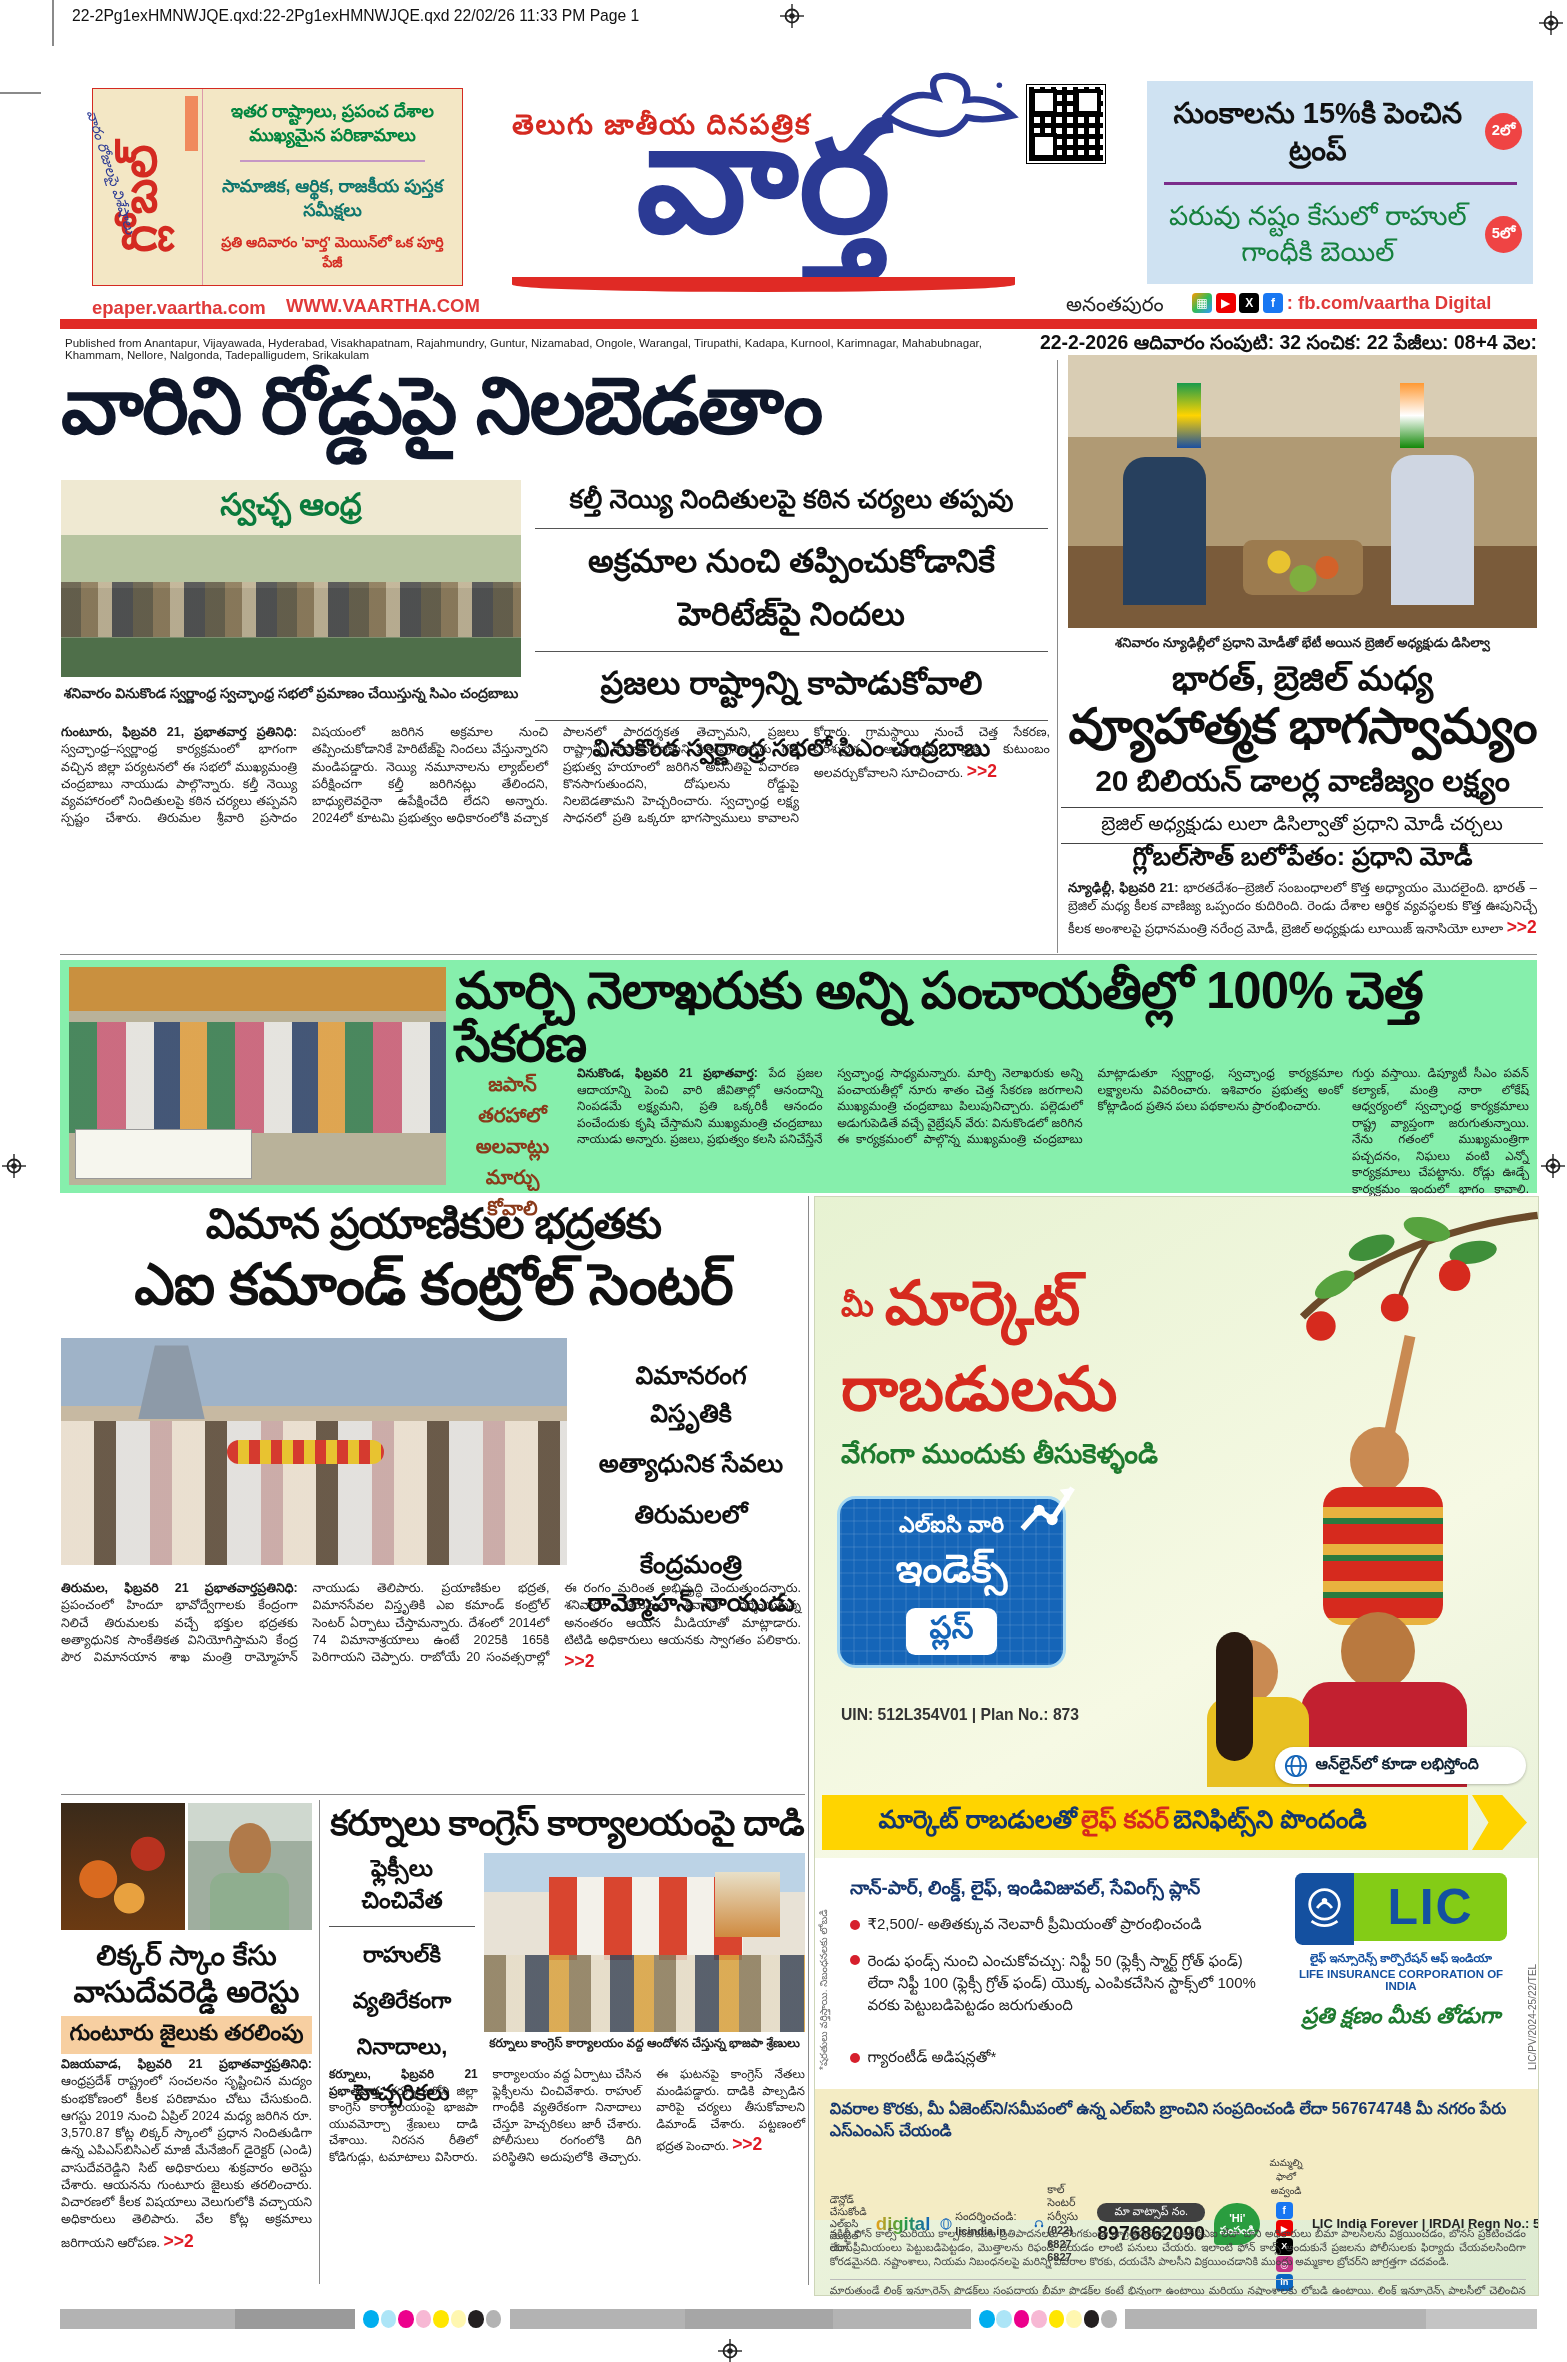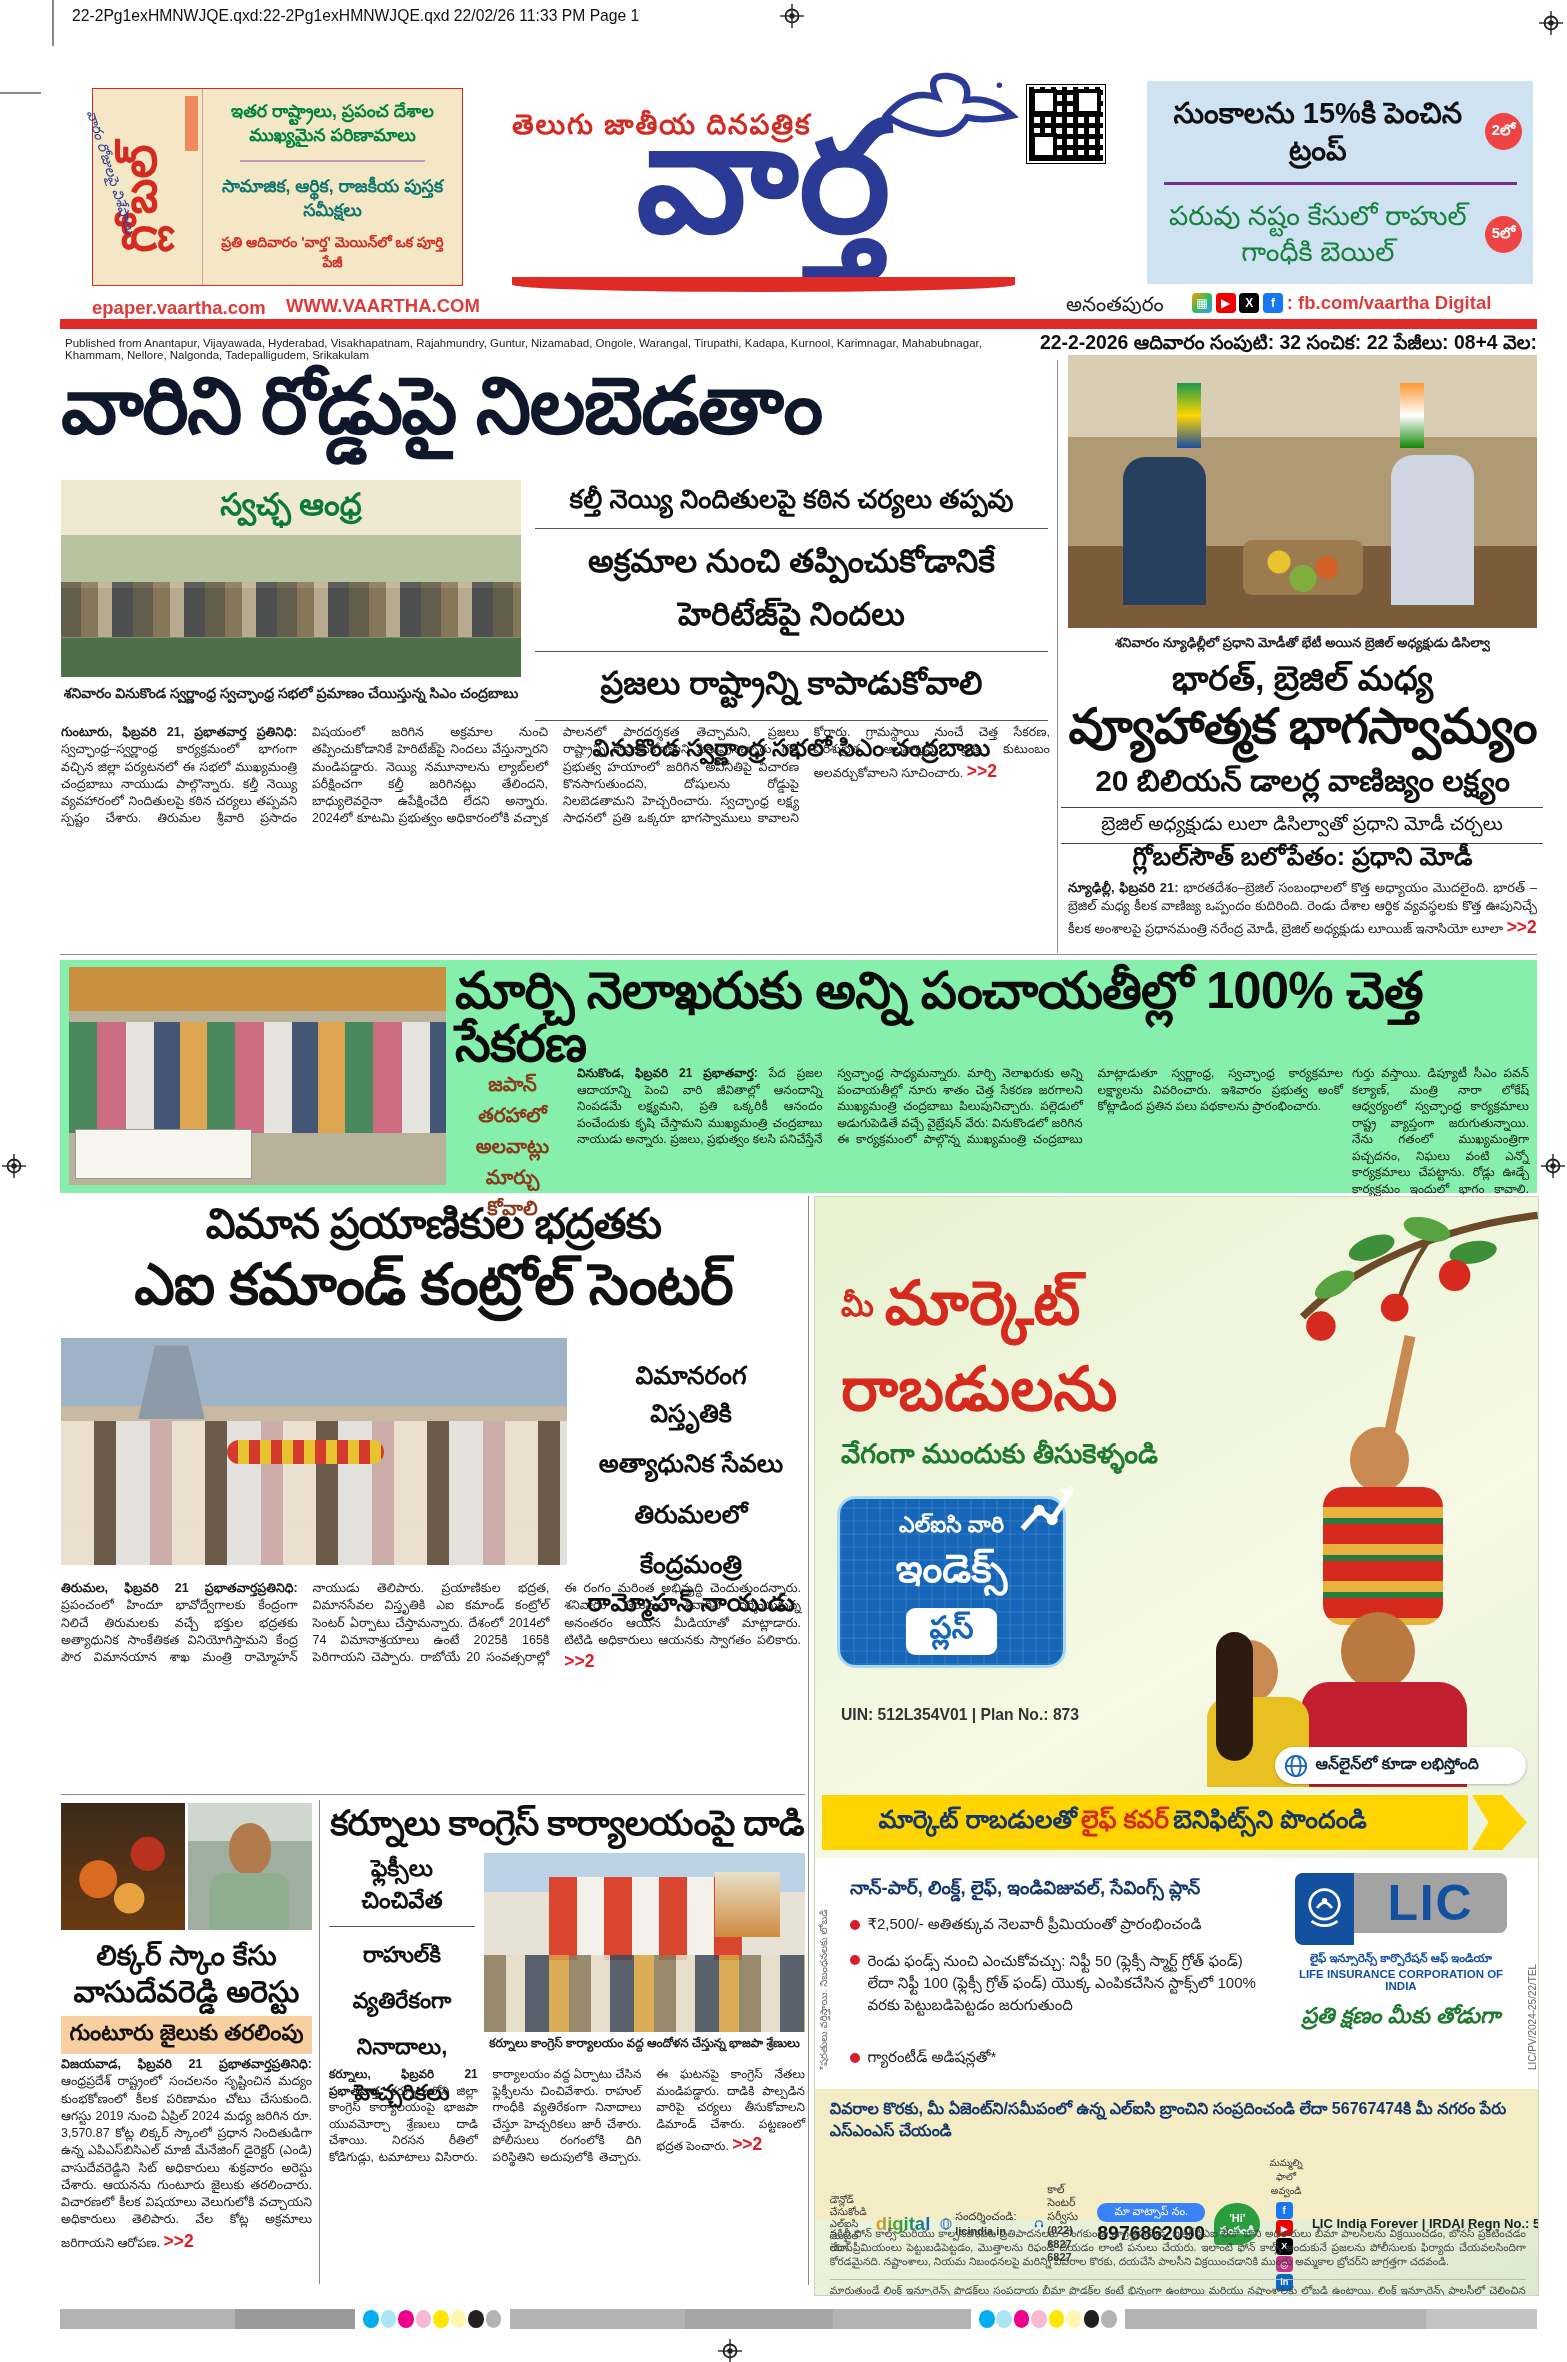--- a/index.html
+++ b/index.html
@@ -319,21 +319,21 @@
     <div class="abs" style="left:480px;top:14.8px;width:212px;">
       <div style="display:flex;">
         <div style="width:59px;height:72px;background:#1450a0;border-radius:7.4px 0 0 7.4px;display:flex;align-items:center;justify-content:center;">
           <svg width="41" height="50" viewBox="0 0 44 54">
               <circle cx="22" cy="22" r="16" fill="none" stroke="#fff" stroke-width="3"></circle>
               <path d="M14 26 Q22 14 30 26" stroke="#fff" stroke-width="3" fill="none"></path>
               <circle cx="22" cy="18" r="3" fill="#fff"></circle>
               <path d="M8 40 Q22 50 36 40" stroke="#fff" stroke-width="3" fill="none"></path>
             </svg>
         </div>
-        <div style="flex:1;height:60px;background:#a3a3a3;border-radius:0 7.4px 7.4px 0;color:#1450a0;font-size:50px;font-weight:900;display:flex;align-items:center;justify-content:center;letter-spacing:1.8px;">LIC</div>
+        <div style="flex:1;height:68px;background:#84cc16;border-radius:0 7.4px 7.4px 0;color:#1450a0;font-size:50px;font-weight:900;display:flex;align-items:center;justify-content:center;letter-spacing:1.8px;">LIC</div>
       </div>
       <div style="font-size:11.5px;color:#1450a0;font-weight:bold;margin-top:7.4px;text-align:center;">లైఫ్ ఇన్సూరెన్స్ కార్పొరేషన్ ఆఫ్ ఇండియా</div>
       <div style="font-size:11.5px;color:#1450a0;font-weight:bold;text-align:center;">LIFE INSURANCE CORPORATION OF INDIA</div>
       <div style="font-size:22px;color:#1e7a2e;font-weight:bold;font-style:italic;margin-top:11px;text-align:center;">ప్రతి క్షణం మీకు తోడుగా</div>
     </div>
     <div class="vtext abs" style="right:1.8px;top:9.2px;height:203px;">LIC/PV/2024-25/22/TEL</div>
     <div class="vtext abs" style="left:1.8px;top:9.2px;height:203px;">*షరతులు వర్తిస్తాయి. నిబంధనలకు లోబడి</div>
   </div>
 
   <div class="abs" style="left:0;top:892px;width:725px;height:131px;background:#f4ecc4;padding:11px 14.8px;box-sizing:border-box;">
@@ -353,21 +353,21 @@
       </div>
       <div style="display:flex;align-items:center;gap:3.7px;">
         <svg width="20" height="20" viewBox="0 0 24 24">
             <path d="M4 14 v-2 a8 8 0 0 1 16 0 v2" fill="none" stroke="#1565b8" stroke-width="2.5"></path>
             <rect x="2" y="13" width="5" height="7" rx="2" fill="#1565b8"></rect>
             <rect x="17" y="13" width="5" height="7" rx="2" fill="#1565b8"></rect>
           </svg>
         <span style="font-size:11px;color:#333;line-height:1.25;"><span>కాల్ సెంటర్ సర్వీసు</span><br><b>(022) 6827 6827</b></span>
       </div>
       <div style="text-align:center;">
-        <div style="background:#3b82f6;color:#fff;font-size:11px;border-radius:9.2px;padding:1.8px 9.2px;">మా వాట్సాప్ నం.</div>
+        <div style="background:#404040;color:#fff;font-size:11px;border-radius:9.2px;padding:1.8px 9.2px;">మా వాట్సాప్ నం.</div>
         <div style="font-size:19.4px;font-weight:900;color:#111;">8976862090</div>
       </div>
       <div style="background:#2a9d3f;color:#fff;font-size:11px;font-weight:bold;border-radius:50% 50% 50% 3.7px;padding:9.2px 5.5px;line-height:1.1;text-align:center;width:48px;box-sizing:border-box;">'Hi' పంపండి</div>
       <div style="text-align:center;">
         <div style="font-size:9.7px;color:#333;">మమ్మల్ని ఫాలో అవ్వండి</div>
         <div style="margin-top:1.8px;">
           <span class="sq" style="background:#1877f2;width:16.6px;height:16.6px;font-size:10px;">f</span><span class="sq" style="background:#e00;width:16.6px;height:16.6px;font-size:9.2px;">▶</span><span class="sq" style="background:#000;width:16.6px;height:16.6px;font-size:9.2px;">X</span><span class="sq" style="background:#c13584;width:16.6px;height:16.6px;font-size:9.2px;">◎</span><span class="sq" style="background:#0a66c2;width:16.6px;height:16.6px;font-size:9.2px;">in</span>
         </div>
       </div>
       <div style="font-size:13px;font-weight:bold;color:#222;white-space:nowrap;">LIC India Forever  |  IRDAI Regn No.: 512</div>

